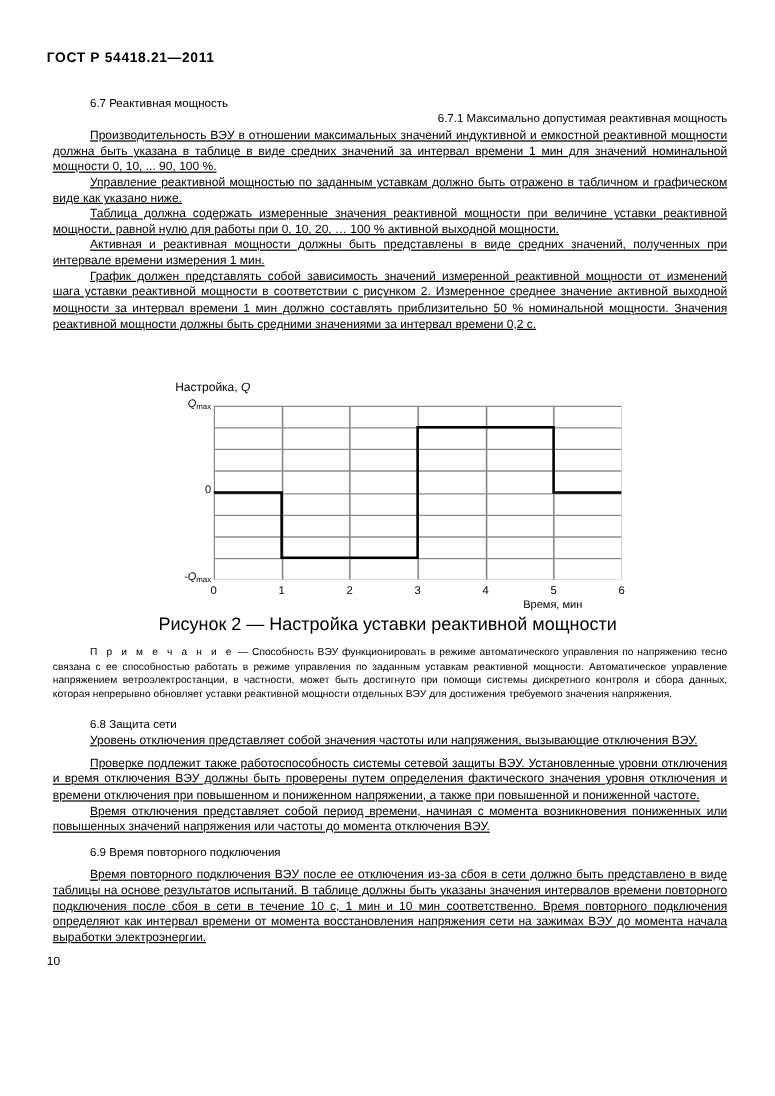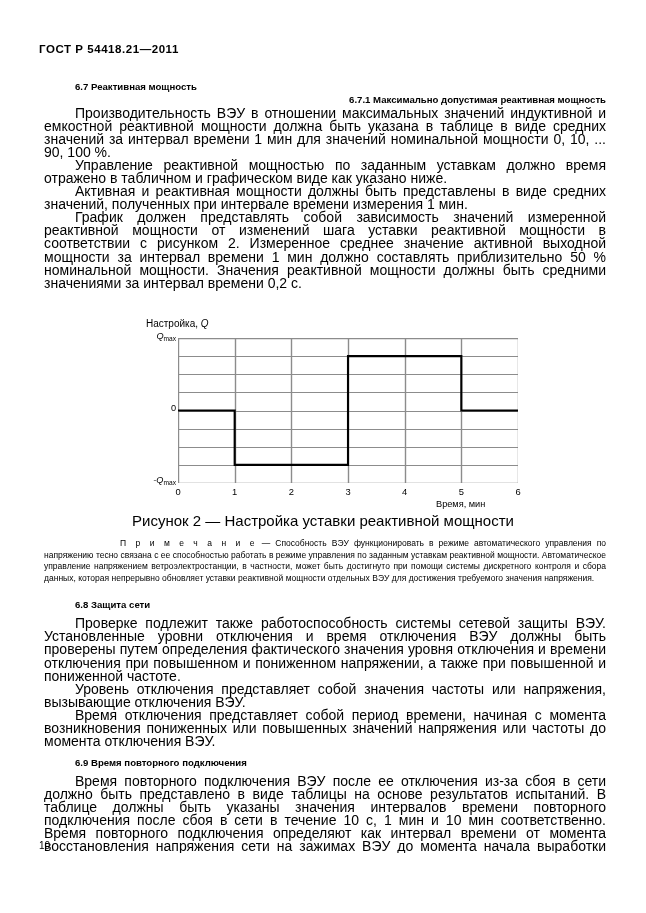--- a/index.html
+++ b/index.html
@@ -37,49 +37,49 @@
   
   .content {
     position: absolute;
     left: 44px;
     top: 80px;
     width: 562px;
   }
 
   h2.sec {
     font-size: 9.6px;
-    font-weight: bold;
+    font-weight: normal;
     margin: 0;
     padding: 0 0 0 31px;
     line-height: 13px;
   }
   .sec-gap-top { margin-top: 9px; text-align: right; }
 
   p.body {
-    font-size: 14px;
+    font-size: 10px;
     line-height: 13.05px;
     margin: 0;
     text-align: justify;
     text-indent: 31px;
     text-justify: inter-word;
     hyphens: manual;
+    text-decoration: underline;
   }
   p.body + p.body { margin-top: 0px; }
   p.after-head { margin-top: 1px; }
 
   p.note {
     font-size: 8.5px;
     line-height: 11.6px;
     margin: 0;
     text-align: justify;
     text-indent: 31px;
   }
   .spaced {
     letter-spacing: 2.2px;
-    margin-left: 45px;
   }
 
   
   .figure {
     position: absolute;
     left: 0;
     top: 318px;
     width: 646px;
   }
   .figure-caption {
@@ -146,39 +146,40 @@
     top: 181px;
     left: 292px;
     font-size: 9.2px;
     white-space: nowrap;
   }
 
   
   .page-number {
     position: absolute;
     left: 39px;
-    top: 840px;
+    top: 796px;
     font-size: 10px;
   }
 </style>
 </head>
 <body>
 
 <div class="page">
 
   <div class="doc-header">ГОСТ Р 54418.21—2011</div>
 
   <div class="content">
 
     <h2 class="sec">6.7 Реактивная мощность</h2>
 
     <h2 class="sec sec-gap-top">6.7.1 Максимально допустимая реактивная мощность</h2>
     <p class="body after-head">Производительность ВЭУ в отношении максимальных значений индуктивной и емкостной реактивной мощности должна быть указана в таблице в виде средних значений за интервал времени 1 мин для значений номинальной мощности 0, 10, ... 90, 100 %.</p>
 
-    <p class="body after-head">Управление реактивной мощностью по заданным уставкам должно время отражено в табличном и графическом виде как указано ниже.</p>
+    <p class="body after-head">Управление реактивной мощностью по заданным уставкам должно быть отражено в табличном и графическом виде как указано ниже.</p>
+    <p class="body">Таблица должна содержать измеренные значения реактивной мощности при величине уставки реактивной мощности, равной нулю для работы при 0, 10, 20, … 100 % активной выходной мощности.</p>
     <p class="body">Активная и реактивная мощности должны быть представлены в виде средних значений, полученных при интервале времени измерения 1 мин.</p>
     <p class="body">График должен представлять собой зависимость значений измеренной реактивной мощности от изменений шага уставки реактивной мощности в соответствии с рисунком 2. Измеренное среднее значение активной выходной мощности за интервал времени 1 мин должно составлять приблизительно 50 % номинальной мощности. Значения реактивной мощности должны быть средними значениями за интервал времени 0,2 с.</p>
 
   </div>
 
   <div class="figure">
 
     <div class="chart-wrap">
 
       <div class="axis-title-y">
@@ -238,22 +239,22 @@
     </div>
 
     <div class="figure-caption">Рисунок 2 — Настройка уставки реактивной мощности</div>
   </div>
 
   <div class="content" style="top: 538px;">
 
     <p class="note"><span class="spaced">П р и м е ч а н и е</span><span> — </span><span>Способность ВЭУ функционировать в режиме автоматического управления по напряжению тесно связана с ее способностью работать в режиме управления по заданным уставкам реактивной мощности. Автоматическое управление напряжением ветроэлектростанции, в частности, может быть достигнуто при помощи системы дискретного контроля и сбора данных, которая непрерывно обновляет уставки реактивной мощности отдельных ВЭУ для достижения требуемого значения напряжения.</span></p>
 
     <h2 class="sec" style="margin-top:14px;">6.8 Защита сети</h2>
+    <p class="body">Уровень отключения представляет собой значения частоты или напряжения, вызывающие отключения ВЭУ.</p>
     <p class="body after-head" style="margin-top:6px;">Проверке подлежит также работоспособность системы сетевой защиты ВЭУ. Установленные уровни отключения и время отключения ВЭУ должны быть проверены путем определения фактического значения уровня отключения и времени отключения при повышенном и пониженном напряжении, а также при повышенной и пониженной частоте.</p>
-    <p class="body">Уровень отключения представляет собой значения частоты или напряжения, вызывающие отключения ВЭУ.</p>
     <p class="body">Время отключения представляет собой период времени, начиная с момента возникновения пониженных или повышенных значений напряжения или частоты до момента отключения ВЭУ.</p>
 
     <h2 class="sec" style="margin-top:8px;">6.9 Время повторного подключения</h2>
     <p class="body after-head" style="margin-top:6px;">Время повторного подключения ВЭУ после ее отключения из-за сбоя в сети должно быть представлено в виде таблицы на основе результатов испытаний.  В таблице  должны  быть  указаны значения интервалов времени повторного подключения после сбоя в сети в течение 10 с, 1 мин и 10 мин соответственно. Время повторного подключения определяют как интервал времени от момента восстановления напряжения сети на зажимах ВЭУ до момента начала выработки электроэнергии.</p>
 
   </div>
 
   <div class="page-number">10</div>
 
 </div>

